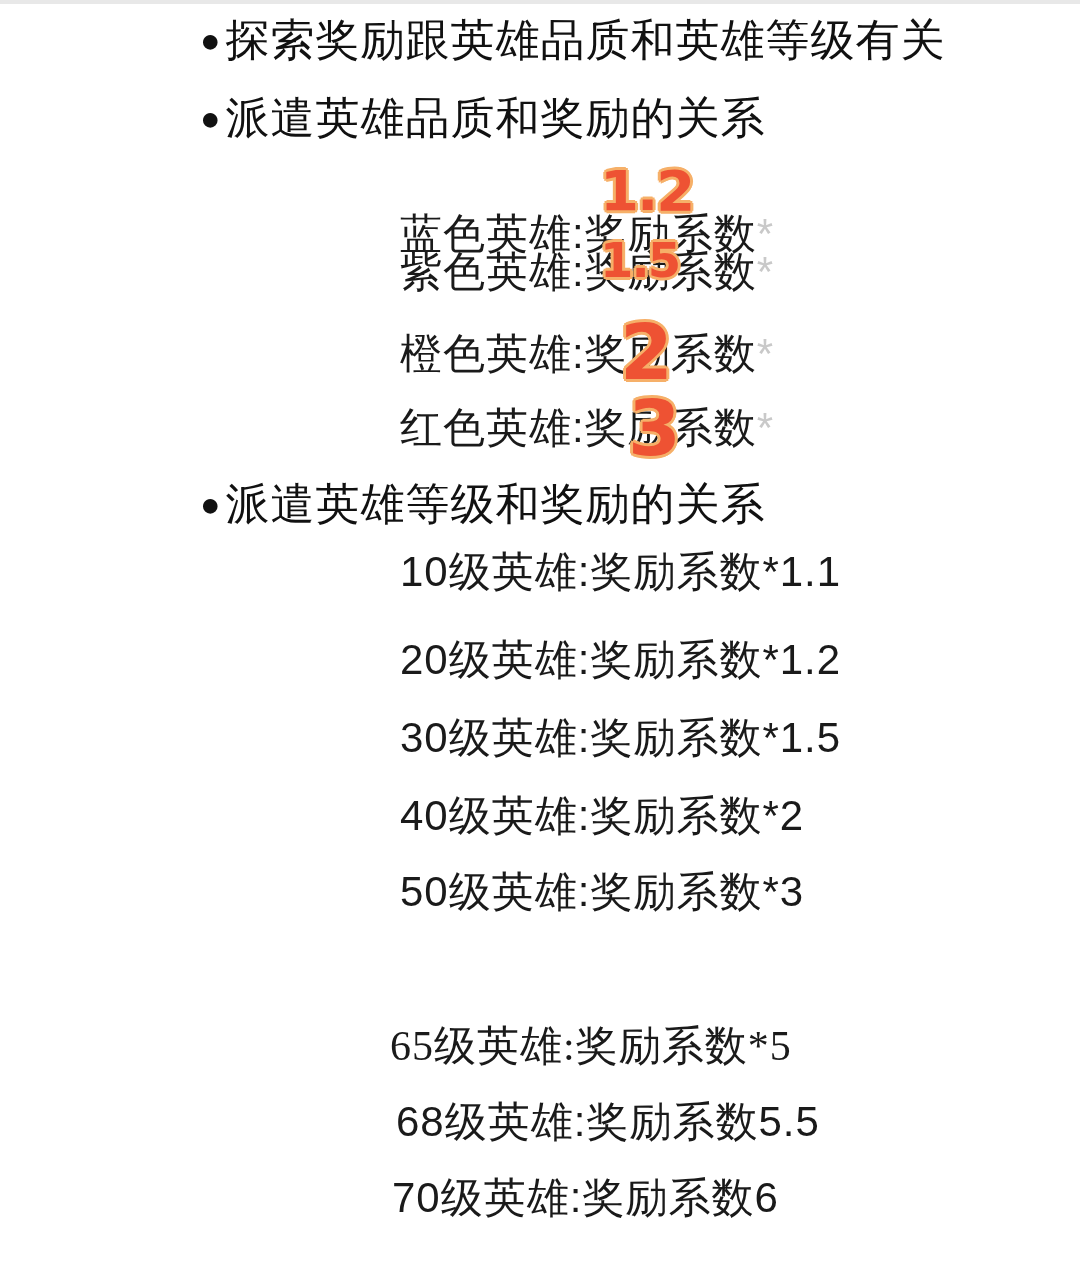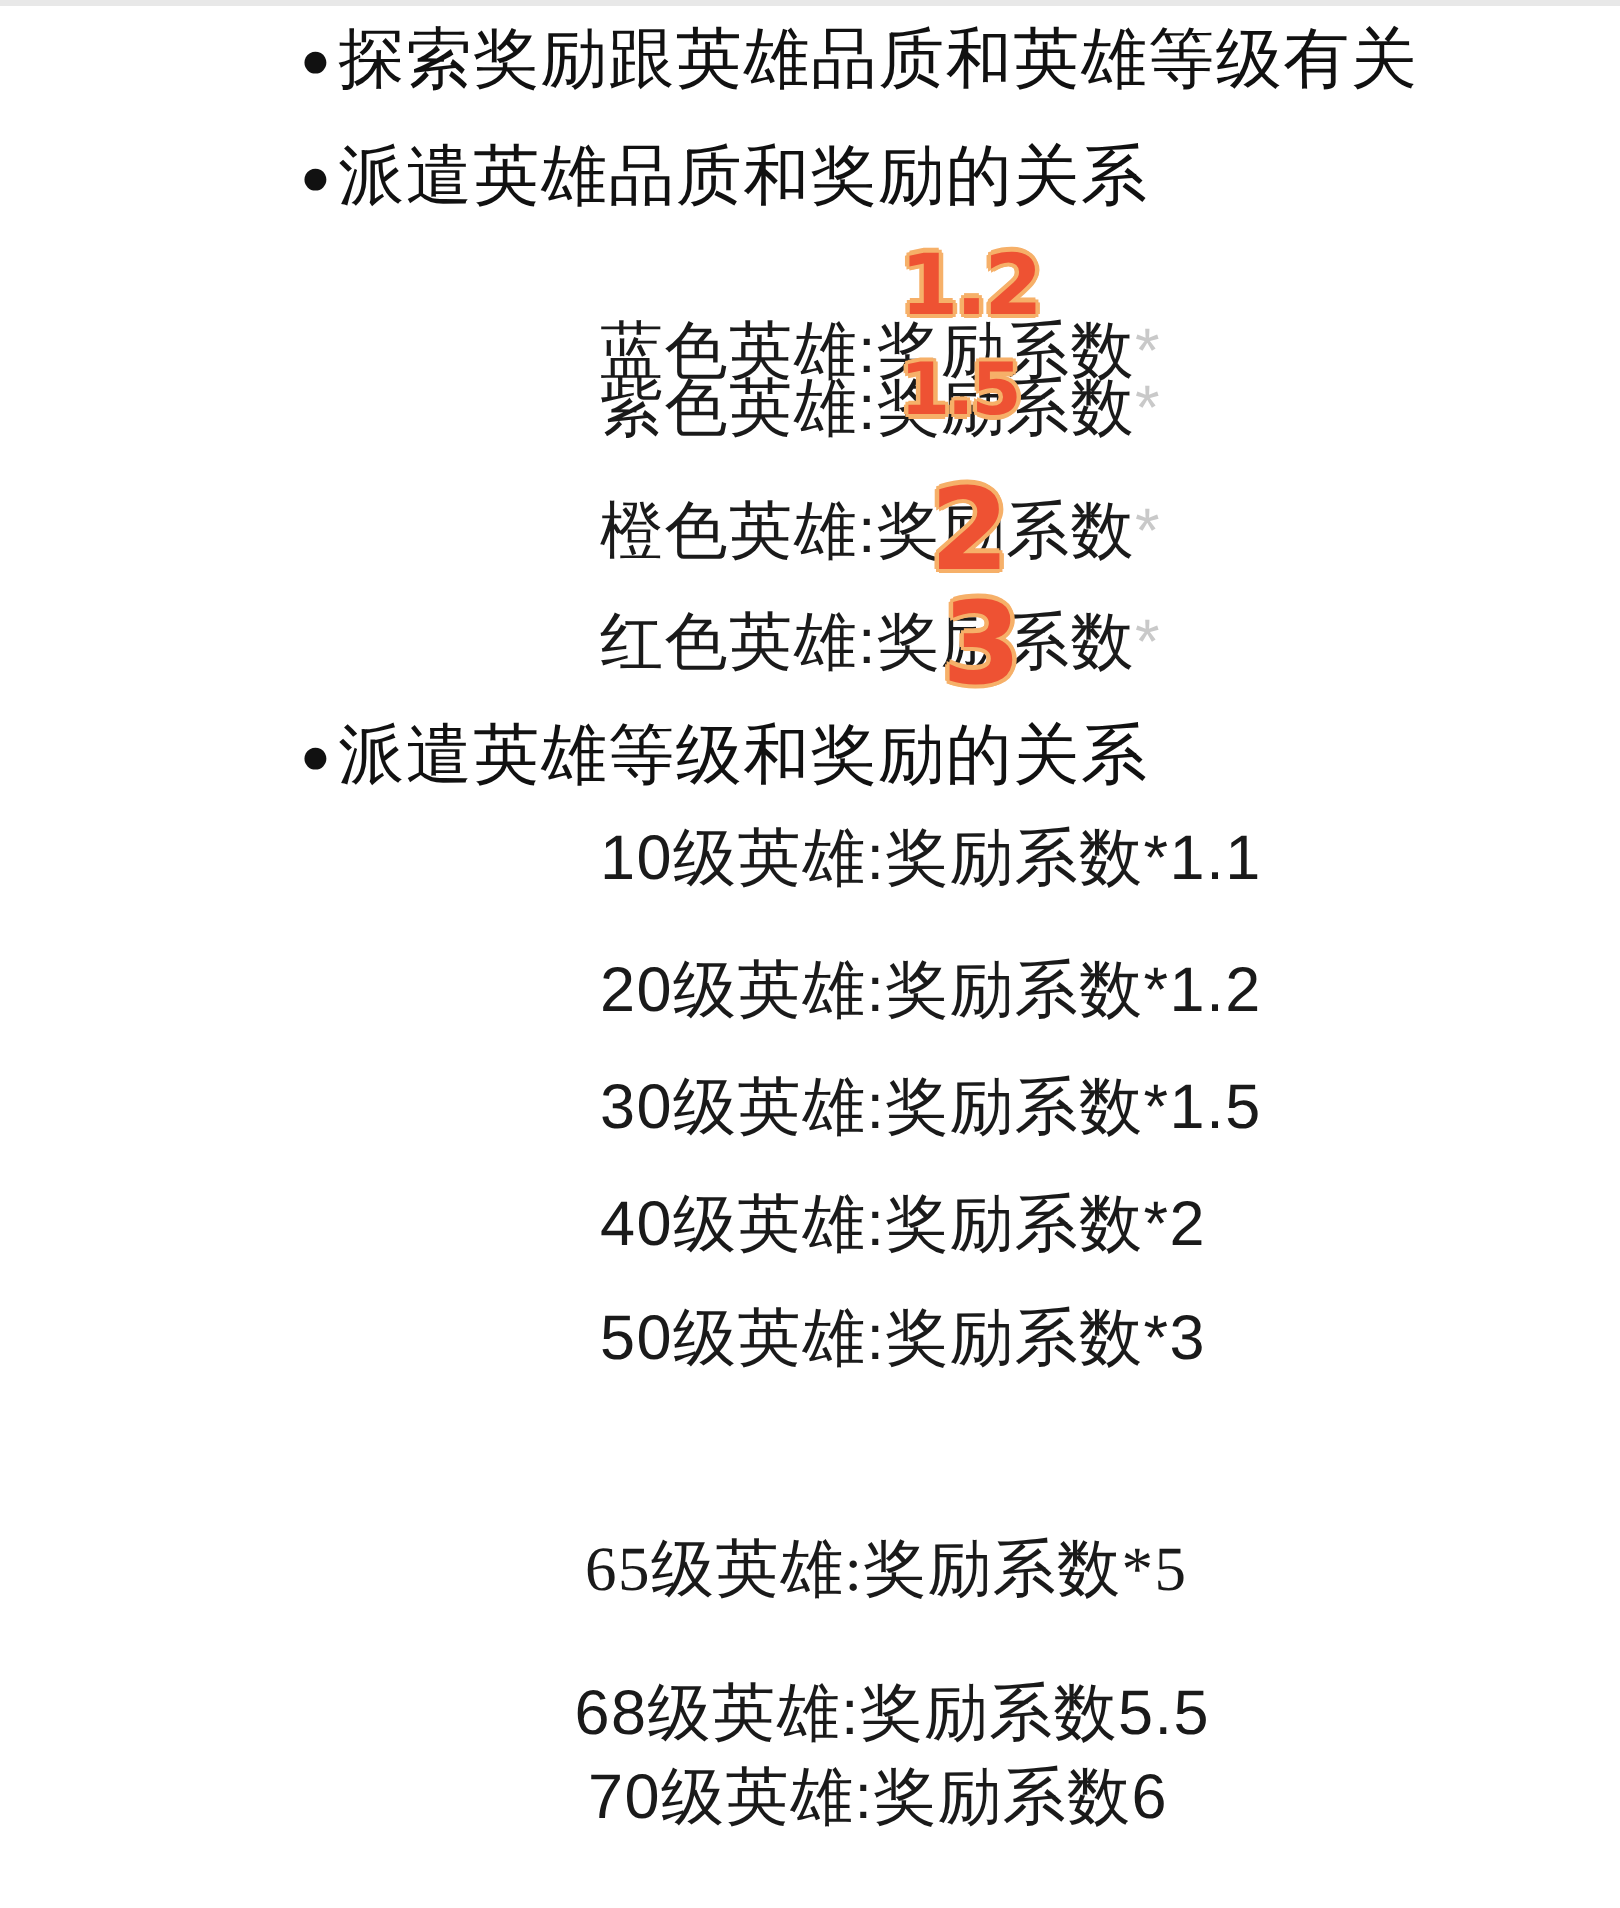--- a/index.html
+++ b/index.html
@@ -134,20 +134,20 @@
   </div>
   <div class="sub-line" style="position:absolute; top:788px; left:200px;">
     <span>40级英雄:奖励系数*2</span>
   </div>
   <div class="sub-line" style="position:absolute; top:864px; left:200px;">
     <span>50级英雄:奖励系数*3</span>
   </div>
   <div class="sub-line" style="position:absolute; top:1018px; left:190px;font-family:Liberation Serif, serif;">
     <span>65级英雄:奖励系数*5</span>
   </div>
-  <div class="sub-line" style="position:absolute; top:1094px; left:183px;margin-top:20px;">
+  <div class="sub-line" style="position:absolute; top:1094px; left:196px;">
     <span>68级英雄:奖励系数5.5</span>
   </div>
   <div class="sub-line" style="position:absolute; top:1170px; left:192px;">
     <span>70级英雄:奖励系数6</span>
   </div>
 
 </div>
 
 </body></html>

